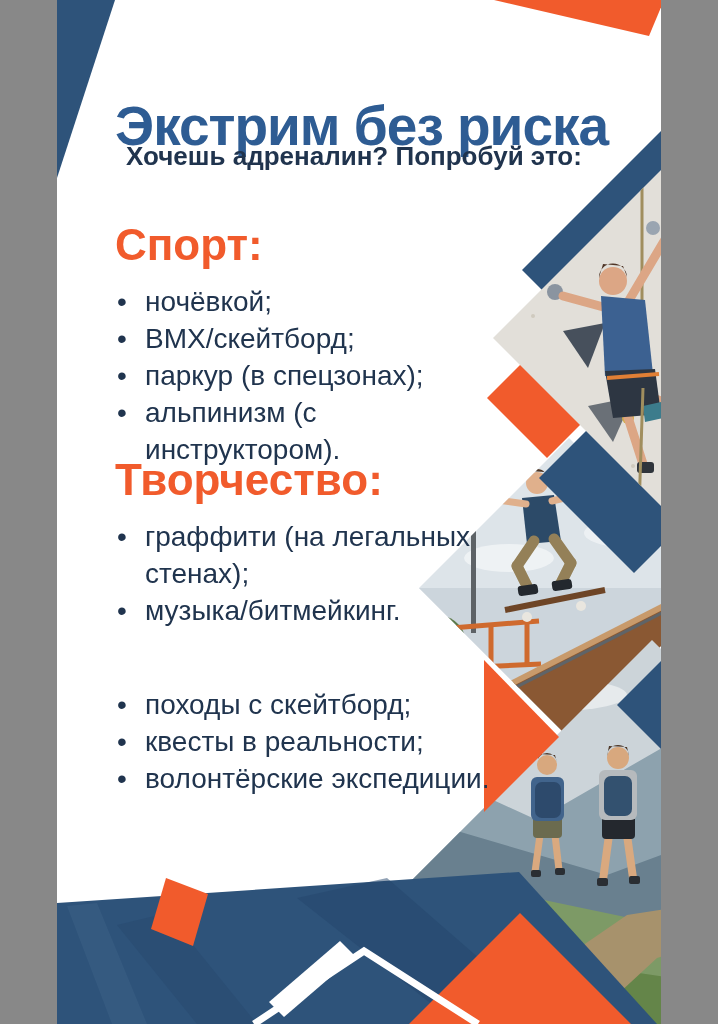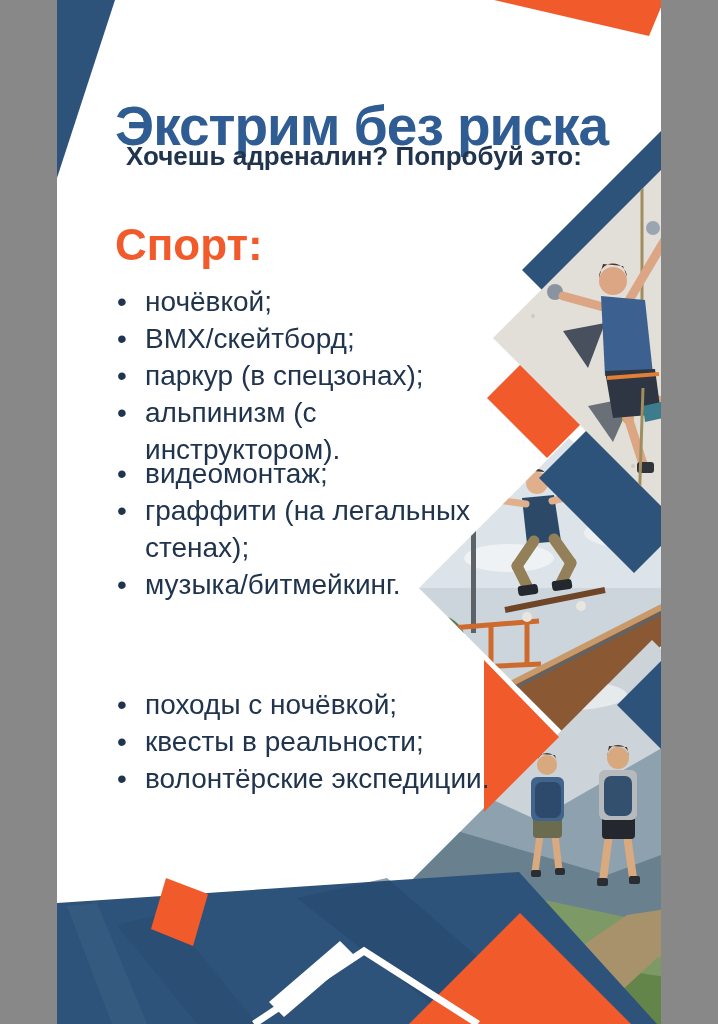--- a/index.html
+++ b/index.html
@@ -309,29 +309,29 @@
       <h2>Спорт:</h2>
       <ul>
         <li>ночёвкой;</li>
         <li>BMX/скейтборд;</li>
         <li>паркур (в спецзонах);</li>
         <li>альпинизм (с инструктором).</li>
       </ul>
     </div>
 
     <div class="section" id="section-creativity">
+      <h2>Творчество:</h2>
       <ul>
-        <li>видеомонтаж;</li>
         <li>граффити (на легальных стенах);</li>
         <li>музыка/битмейкинг.</li>
       </ul>
     </div>
 
     <div class="section" id="section-adventure">
       <ul>
-        <li>походы с ночёвкой;</li>
+        <li>походы с скейтборд;</li>
         <li>квесты в реальности;</li>
         <li>волонтёрские экспедиции.</li>
       </ul>
     </div>
   </div>
 
 </div>
 
 </body></html>

